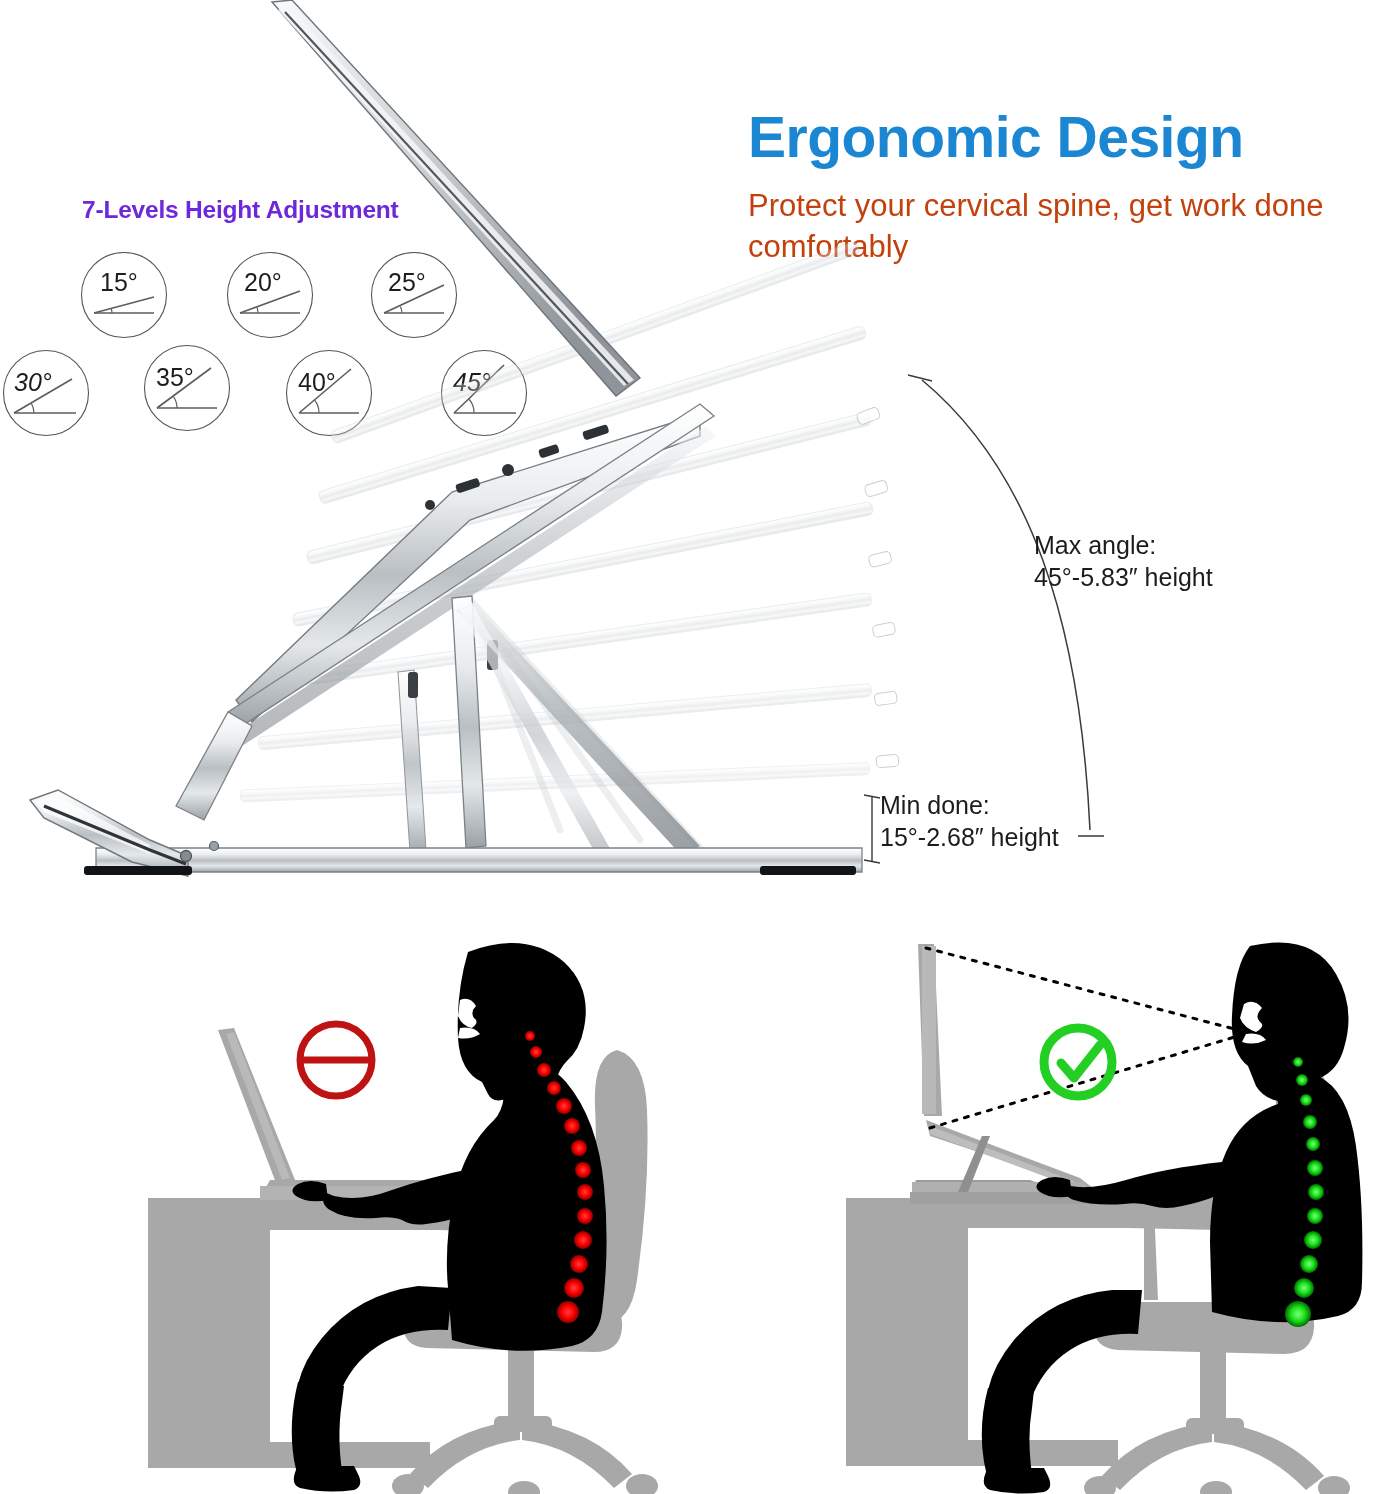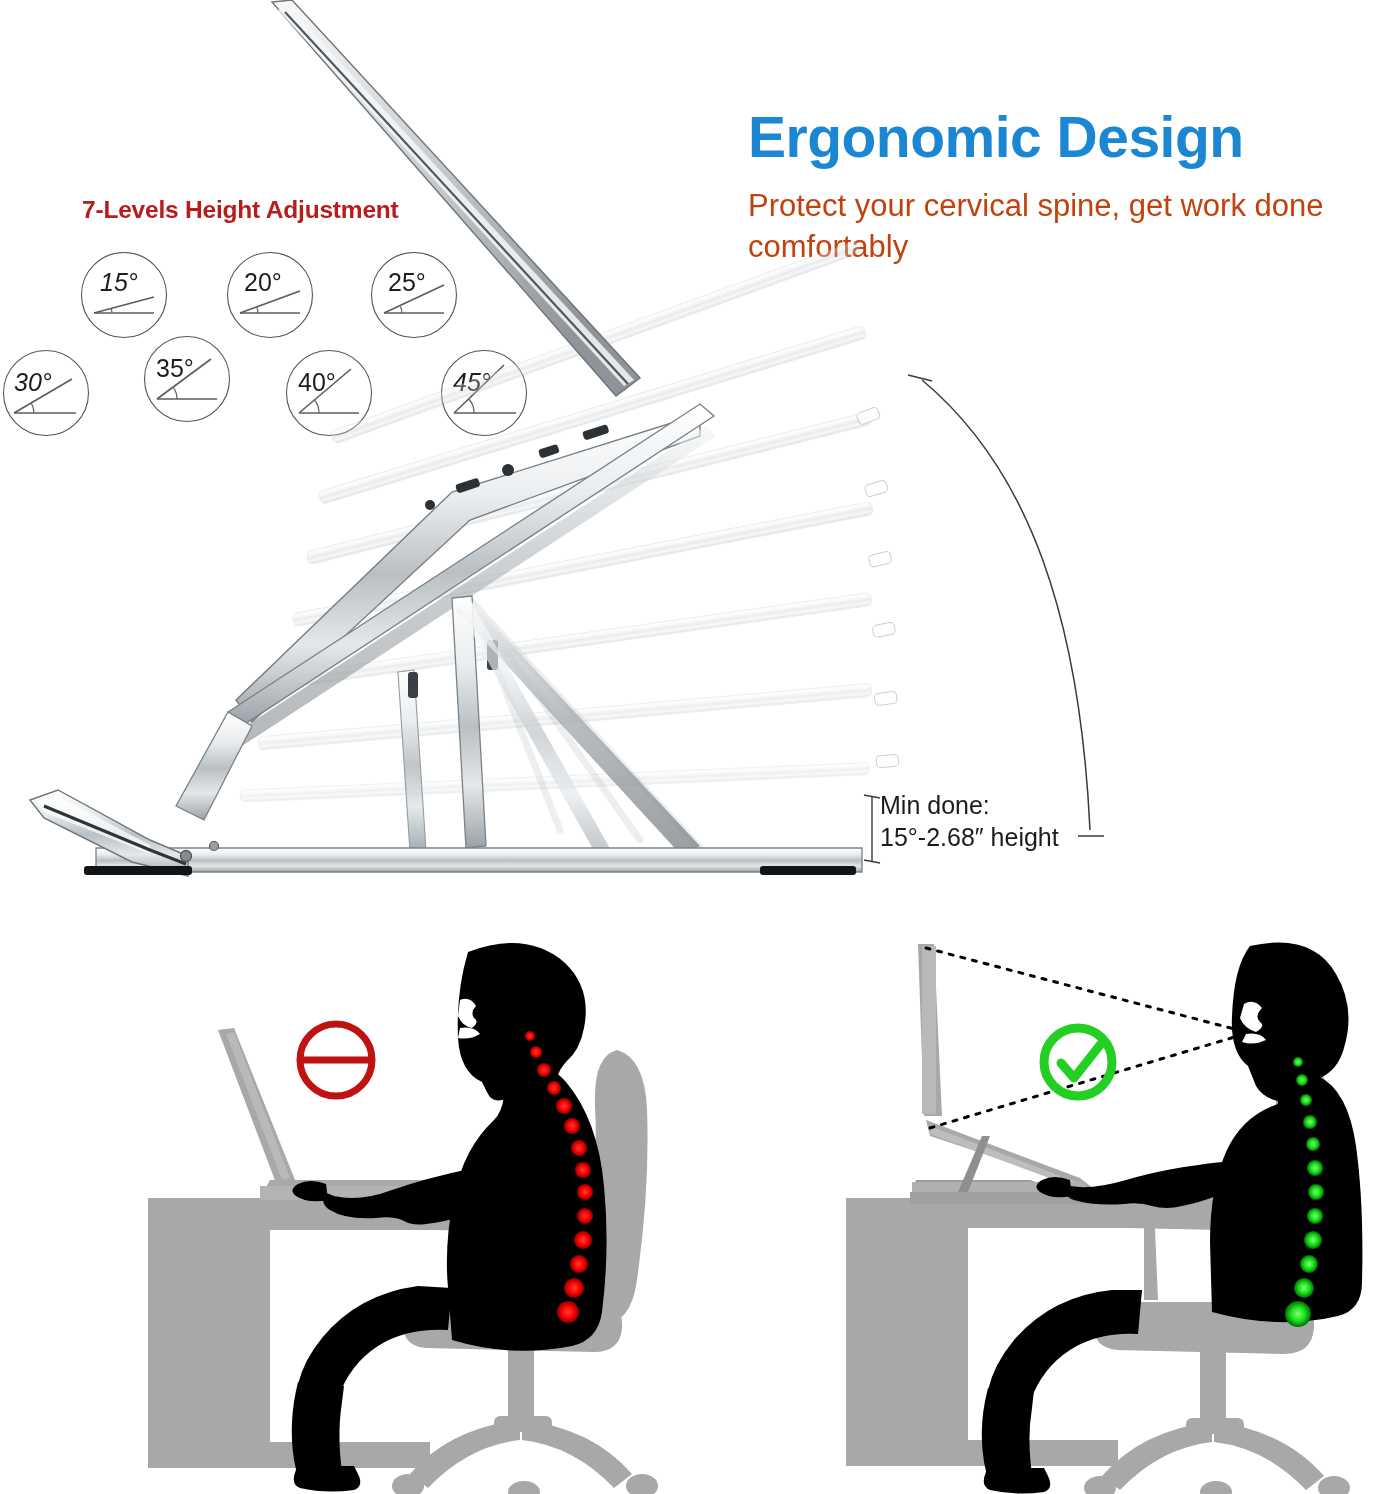--- a/index.html
+++ b/index.html
@@ -45,21 +45,21 @@
     max-width: 612px;
   }
 
   
   #levels-caption {
     position: absolute;
     left: 82px;
     top: 196px;
     font-size: 24.5px;
     font-weight: bold;
-    color: #b91c1c;
+    color: #6d28d9;
     letter-spacing: -0.2px;
     white-space: nowrap;
   }
 
   
   .angle-badge {
     position: absolute;
     width: 88px;
     height: 88px;
   }
@@ -111,21 +111,21 @@
 
 <div id="page">
 
   <div id="headline-block">
     <h1 id="headline">Ergonomic Design</h1>
     <p id="subheadline">Protect your cervical spine, get work done comfortably</p>
   </div>
 
   <div id="levels-caption">7-Levels Height Adjustment</div>
 
-  <div class="angle-badge" style="left:80px;  top:251px;font-style:italic;">
+  <div class="angle-badge" style="left:80px;  top:251px;">
     <svg viewBox="0 0 88 88" width="88" height="88" aria-hidden="true">
       <circle cx="44" cy="44" r="42.5" fill="none" stroke="#555" stroke-width="1.1"></circle>
       <line x1="14" y1="62" x2="74" y2="62" stroke="#5c5c5c" stroke-width="1.6"></line>
       <line x1="14" y1="62" x2="74" y2="46" stroke="#5c5c5c" stroke-width="1.6"></line>
       <path d="M 32 62 A 18 18 0 0 0 31.2 57.2" fill="none" stroke="#5c5c5c" stroke-width="1.2"></path>
       <text x="20" y="40" font-family="Liberation Sans, sans-serif" font-size="25" fill="#1d1d1d">15°</text>
     </svg>
   </div>
 
   <div class="angle-badge" style="left:226px; top:251px;">
@@ -151,21 +151,21 @@
   <div class="angle-badge" style="left:2px;   top:349px;font-style:italic;">
     <svg viewBox="0 0 88 88" width="88" height="88" aria-hidden="true">
       <circle cx="44" cy="44" r="42.5" fill="none" stroke="#555" stroke-width="1.1"></circle>
       <line x1="12" y1="64" x2="74" y2="64" stroke="#5c5c5c" stroke-width="1.6"></line>
       <line x1="12" y1="64" x2="70" y2="30" stroke="#5c5c5c" stroke-width="1.6"></line>
       <path d="M 32 64 A 20 20 0 0 0 29.4 54.5" fill="none" stroke="#5c5c5c" stroke-width="1.2"></path>
       <text x="12" y="42" font-family="Liberation Sans, sans-serif" font-size="25" fill="#1d1d1d">30°</text>
     </svg>
   </div>
 
-  <div class="angle-badge" style="left:143px; top:335px;">
+  <div class="angle-badge" style="left:143px; top:344px;">
     <svg viewBox="0 0 88 88" width="88" height="88" aria-hidden="true">
       <circle cx="44" cy="44" r="42.5" fill="none" stroke="#555" stroke-width="1.1"></circle>
       <line x1="14" y1="64" x2="74" y2="64" stroke="#5c5c5c" stroke-width="1.6"></line>
       <line x1="14" y1="64" x2="68" y2="24" stroke="#5c5c5c" stroke-width="1.6"></line>
       <path d="M 34 64 A 20 20 0 0 0 30.4 52.5" fill="none" stroke="#5c5c5c" stroke-width="1.2"></path>
       <text x="13" y="42" font-family="Liberation Sans, sans-serif" font-size="25" fill="#1d1d1d">35°</text>
     </svg>
   </div>
 
   <div class="angle-badge" style="left:285px; top:349px;">
@@ -314,20 +314,24 @@
 
     <line x1="198" y1="486" x2="224" y2="486" stroke="#3a3a3a" stroke-width="1.5"></line>
   </svg>
 
   <svg style="position:absolute;left:856px;top:788px;width:30px;height:82px;" viewBox="0 0 30 82" width="30" height="82" aria-hidden="true">
     <line x1="16" y1="8" x2="16" y2="74" stroke="#3a3a3a" stroke-width="1.4"></line>
     <line x1="8" y1="7" x2="24" y2="10" stroke="#3a3a3a" stroke-width="1.4"></line>
     <line x1="8" y1="72" x2="24" y2="75" stroke="#3a3a3a" stroke-width="1.4"></line>
   </svg>
 
+  <div class="dim-text" id="max-angle-text">
+    <div>Max angle:</div>
+    <div>45°-5.83″   height</div>
+  </div>
 
   <div class="dim-text" id="min-angle-text">
     <div>Min done:</div>
     <div>15°-2.68″   height</div>
   </div>
 
   <div class="posture-panel" id="panel-bad">
     <svg viewBox="0 0 600 564" width="600" height="564" aria-hidden="true">
       <defs>
         <radialGradient id="redDot">

